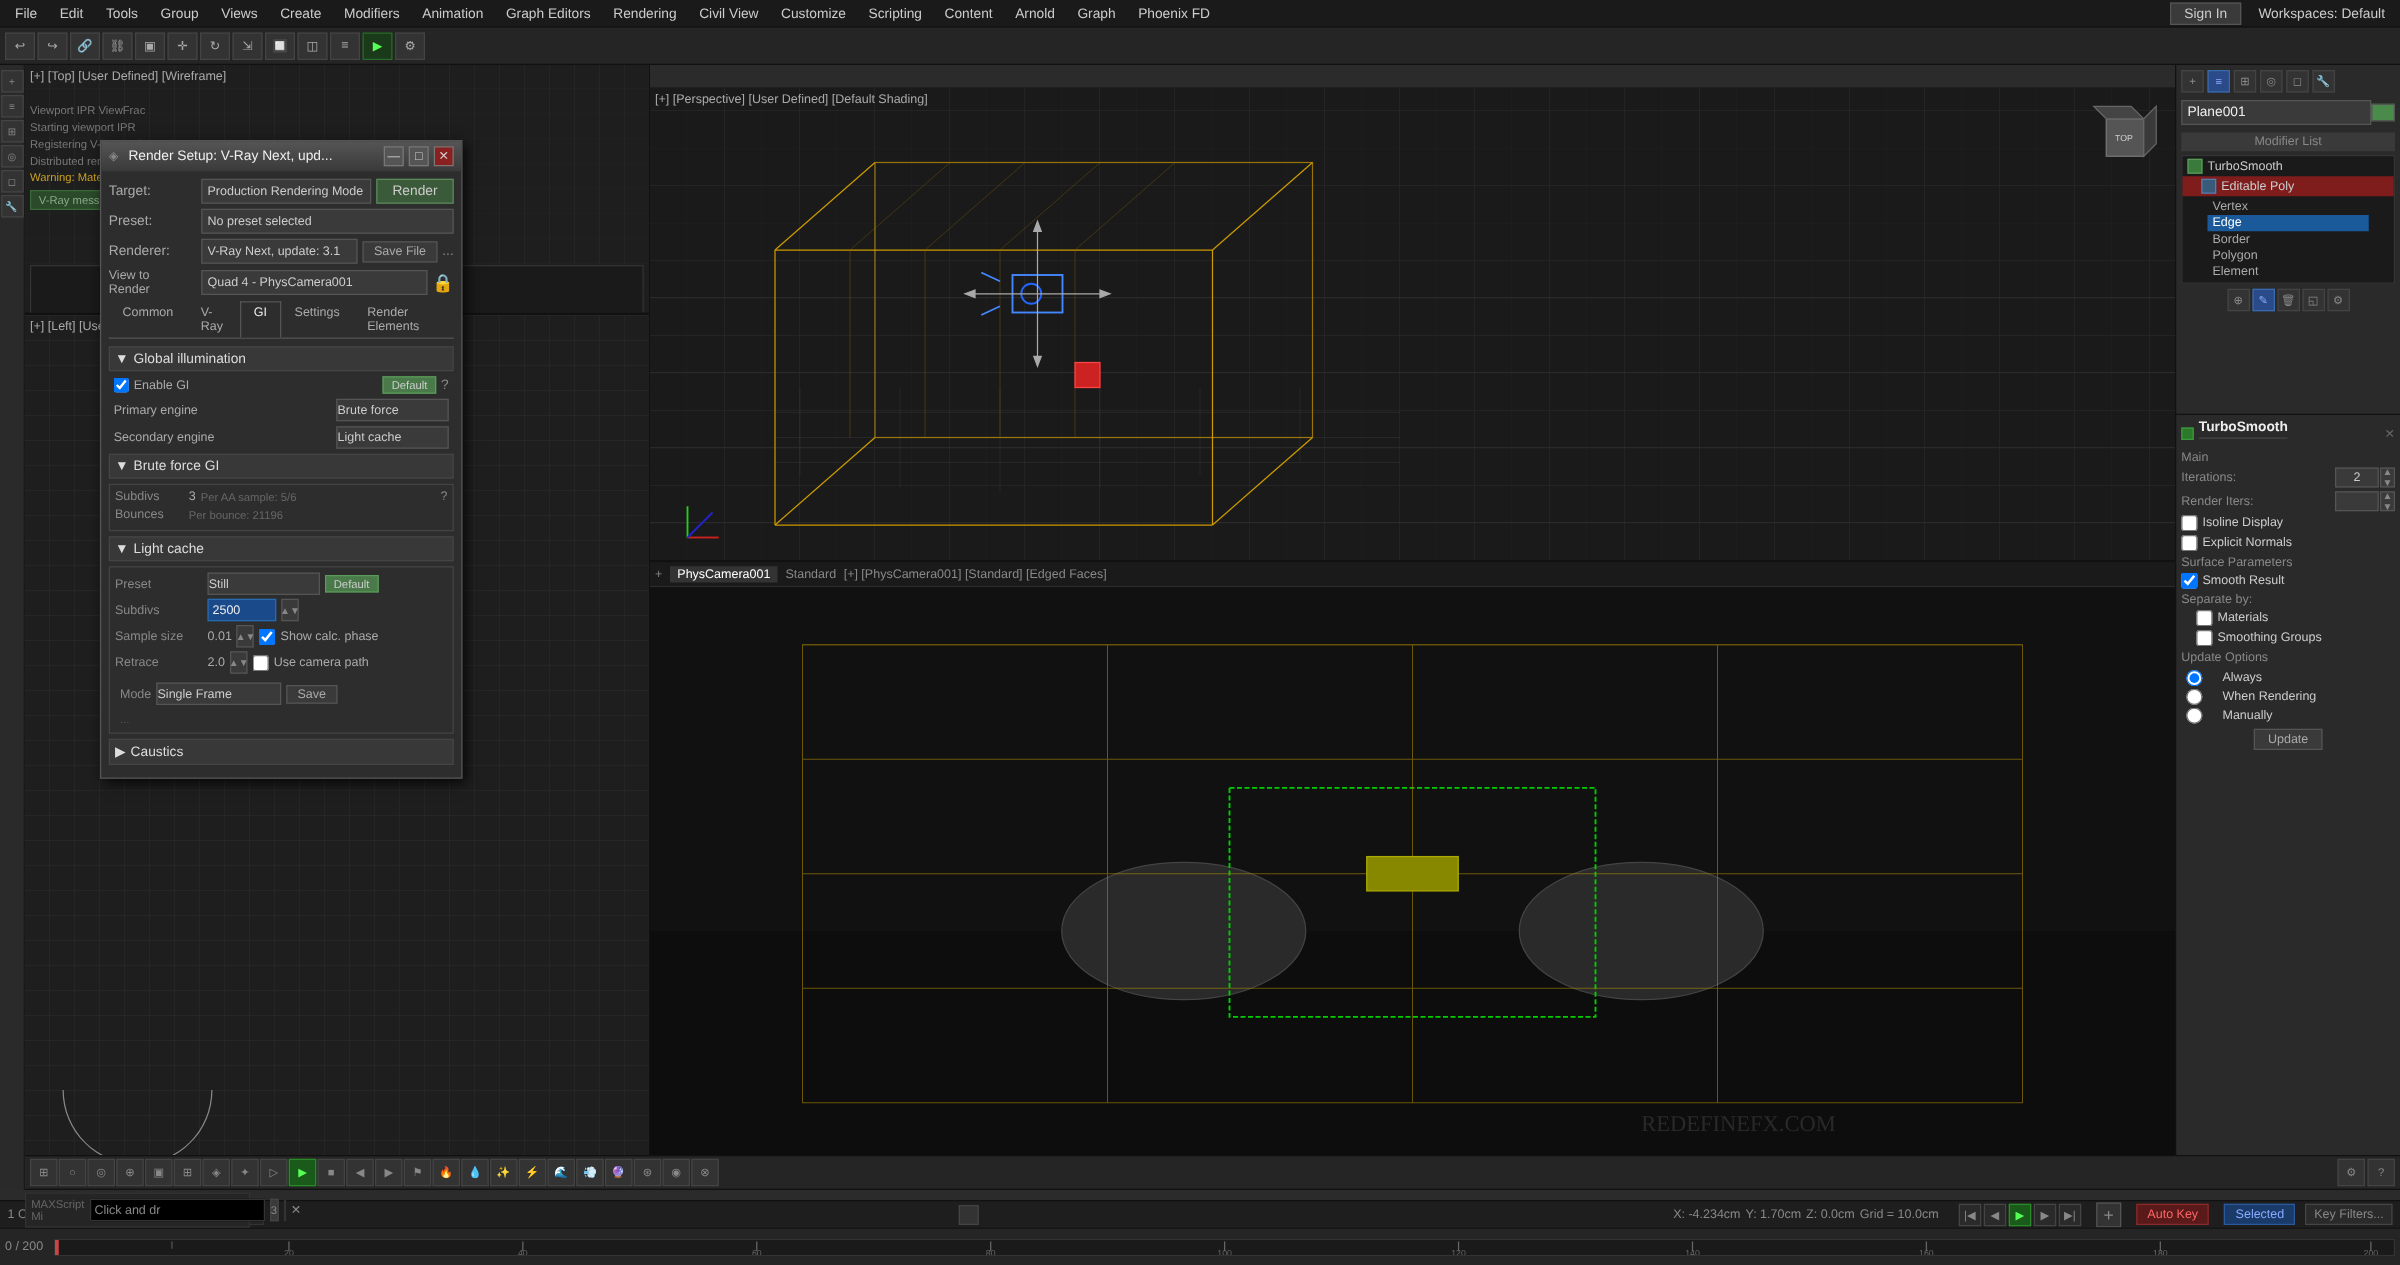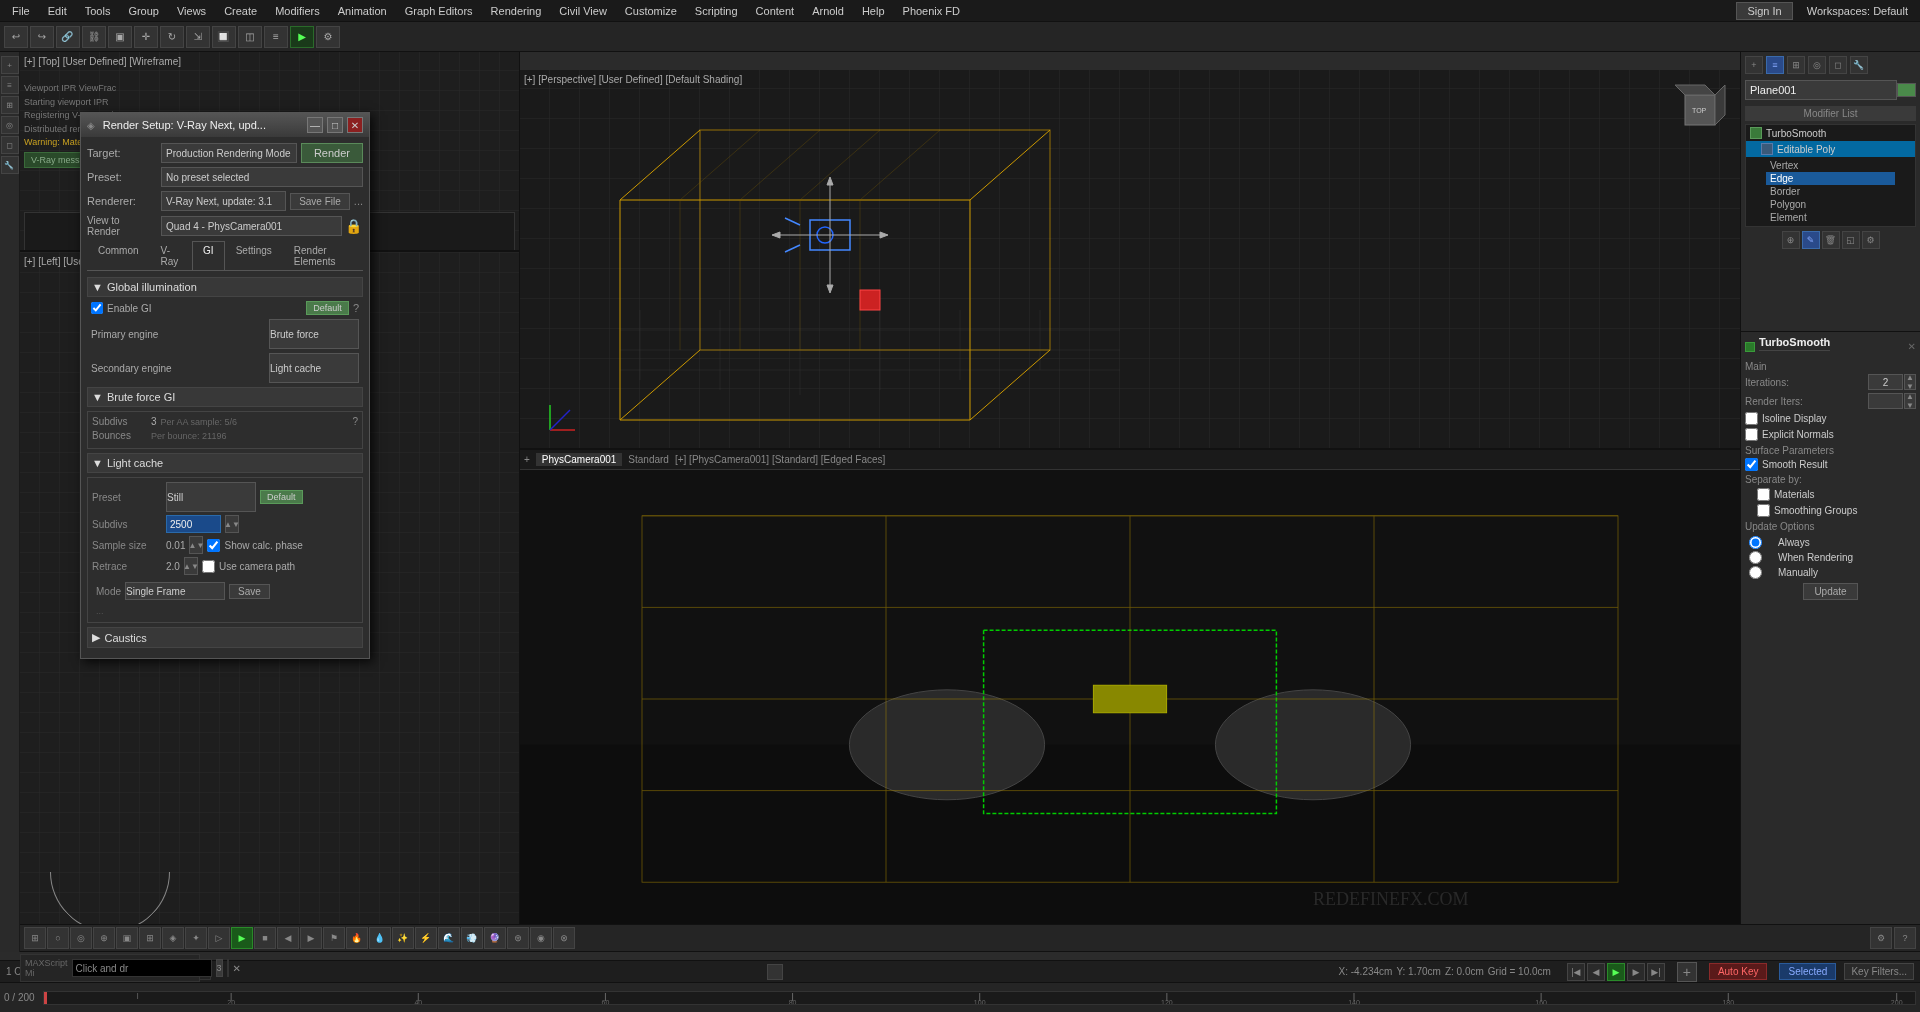--- a/index.html
+++ b/index.html
@@ -275,21 +275,21 @@
       background: #4a7a4a;
       border: 1px solid #5a9a5a;
       color: #ccc;
       padding: 1px 6px;
       font-size: 9px;
       cursor: pointer;
     }
     .gi-help { color: #888; font-size: 11px; cursor: pointer; }
     .gi-select {
       width: 90px;
-      height: 30px;
+      height: 18px;
       background: #3a3a3a;
       border: 1px solid #555;
       color: #ccc;
       font-size: 10px;
       appearance: none;
       cursor: pointer;
     }
 
     .brute-force-section {
       background: #2d2d2d;
@@ -442,21 +442,21 @@
       padding: 2px;
       margin-bottom: 3px;
     }
     .modifier-item {
       display: flex;
       align-items: center;
       padding: 2px 4px;
       gap: 4px;
       cursor: pointer;
     }
-    .modifier-item.selected { background: #0369a1; padding-left: 15px; }
+    .modifier-item.selected { background: #7f1d1d; padding-left: 15px; }
     .modifier-item .mi-label { font-size: 10px; color: #ccc; }
     .modifier-sub { padding: 2px 20px; }
     .modifier-sub-item {
       padding: 1px 4px;
       font-size: 10px;
       color: #aaa;
       cursor: pointer;
     }
     .modifier-sub-item.selected { background: #1a5a9a; color: #fff; }
 
@@ -694,21 +694,21 @@
   <span>Create</span>
   <span>Modifiers</span>
   <span>Animation</span>
   <span>Graph Editors</span>
   <span>Rendering</span>
   <span>Civil View</span>
   <span>Customize</span>
   <span>Scripting</span>
   <span>Content</span>
   <span>Arnold</span>
-  <span>Help</span>
+  <span>Graph</span>
   <span>Phoenix FD</span>
   <div class="sign-in">
     <button>Sign In</button>
     <span>Workspaces: Default</span>
   </div>
 </div>
 
 <div class="toolbar">
   <div class="toolbar-btn">↩</div>
   <div class="toolbar-btn">↪</div>

